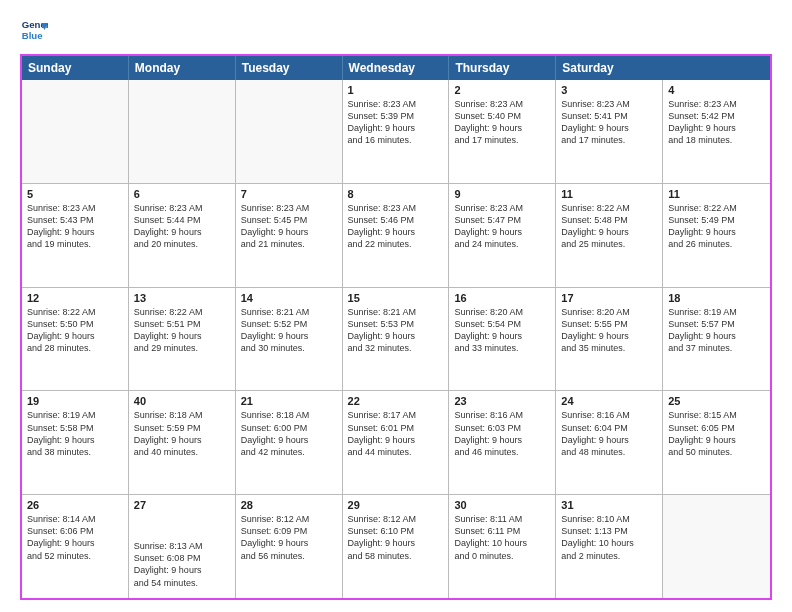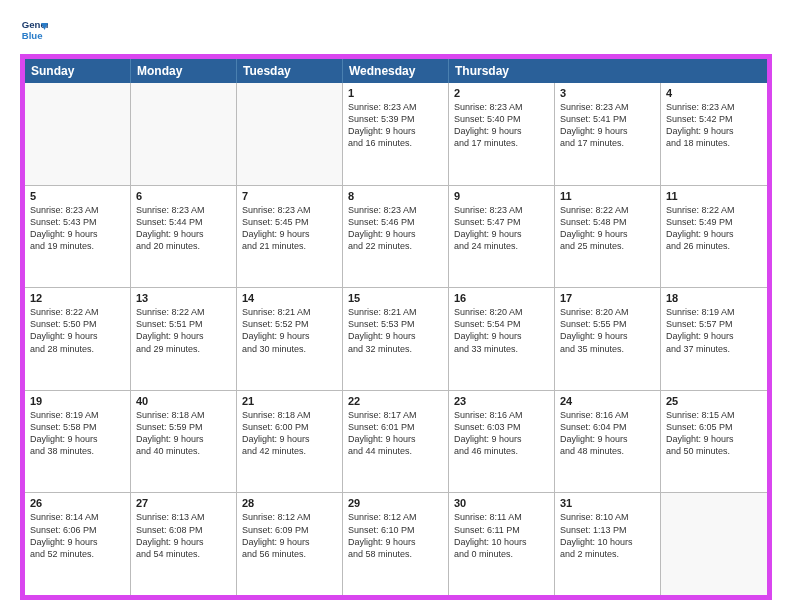--- a/index.html
+++ b/index.html
@@ -43,21 +43,21 @@
     }
     .location {
       font-size: 14px;
       color: #444;
       margin-top: 2px;
     }
     .calendar {
       flex: 1;
       display: flex;
       flex-direction: column;
-      border: 5px solid #d946ef;
+      border: 2px solid #d946ef;
     }
     .cal-header {
       display: grid;
       grid-template-columns: repeat(7, 1fr);
       background: #2a6099;
     }
     .cal-header-cell {
       color: #fff;
       font-size: 12px;
       font-weight: bold;
@@ -129,20 +129,21 @@
     </div>
   </div>
 
   <div class="calendar">
     <div class="cal-header">
     <div class="cal-header-cell">Sunday</div>
         <div class="cal-header-cell">Monday</div>
         <div class="cal-header-cell">Tuesday</div>
         <div class="cal-header-cell">Wednesday</div>
         <div class="cal-header-cell">Thursday</div>
+        <div class="cal-header-cell">Saturday</div>
       </div>
     <div class="cal-body">
     <div class="cal-row">
           <div class="cal-cell empty"></div>
           <div class="cal-cell empty"></div>
           <div class="cal-cell empty"></div>
           <div class="cal-cell">
             <div class="day-num">1</div>
             <div class="cell-text" style="white-space: pre-line;">Sunrise: 8:23 AM
 Sunset: 5:39 PM
@@ -327,21 +328,21 @@
         <div class="cal-row">
           <div class="cal-cell">
             <div class="day-num">26</div>
             <div class="cell-text" style="white-space: pre-line;">Sunrise: 8:14 AM
 Sunset: 6:06 PM
 Daylight: 9 hours
 and 52 minutes.</div>
           </div>
           <div class="cal-cell">
             <div class="day-num">27</div>
-            <div class="cell-text" style="white-space: pre-line;">Sunrise: 8:13 AM
+            <div class="cell-text" style="white-space: pre-line; margin-top: 27px;">Sunrise: 8:13 AM
 Sunset: 6:08 PM
 Daylight: 9 hours
 and 54 minutes.</div>
           </div>
           <div class="cal-cell">
             <div class="day-num">28</div>
             <div class="cell-text" style="white-space: pre-line;">Sunrise: 8:12 AM
 Sunset: 6:09 PM
 Daylight: 9 hours
 and 56 minutes.</div>

